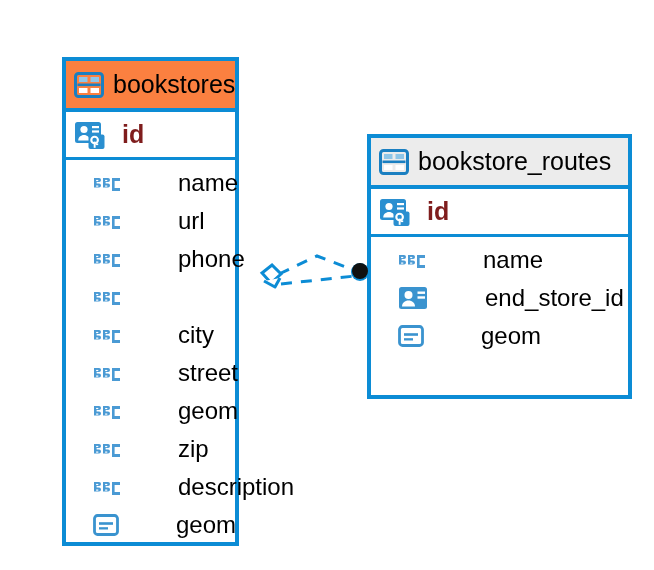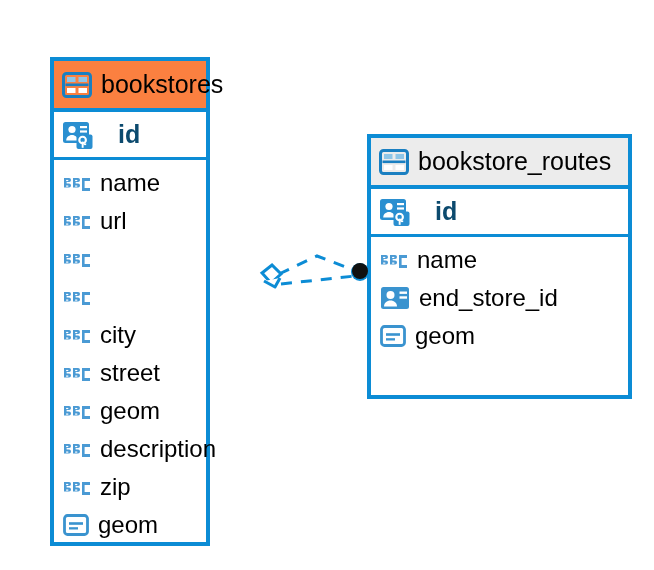--- a/index.html
+++ b/index.html
@@ -23,23 +23,23 @@
   }
 
   
   .entity {
     position: absolute;
     box-sizing: border-box;
     border: 4px solid #0c8cd5;
     background: #ffffff;
   }
   #entity-bookstores {
-    left: 50px;
+    left: 62px;
     top: 57px;
-    width: 160px;
+    width: 177px;
     height: 489px;
   }
   #entity-bookstore-routes {
     left: 367px;
     top: 134px;
     width: 265px;
     height: 265px;
   }
 
   .entity-header {
@@ -67,34 +67,35 @@
     align-items: center;
     box-sizing: border-box;
     height: 48px;
     padding-left: 8px;
     border-bottom: 3px solid #0c8cd5;
     background: #ffffff;
   }
   .pk-label {
     font-size: 25px;
     font-weight: bold;
-    color: #0c4a6e;
-    margin-left: 24px;
+    color: #7f1d1d;
+    margin-left: 16px;
     line-height: 1;
   }
 
   
   .attrs {
     padding-top: 4px;
   }
   .attr-row {
     display: flex;
     align-items: center;
     height: 38px;
-    padding-left: 9px;
+    padding-left: 27px;
+    gap: 48px;
   }
   .attr-label {
     font-size: 24px;
     color: #000000;
     margin-left: 9px;
     line-height: 1;
     white-space: nowrap;
   }
 
   
@@ -201,20 +202,21 @@
                 <path d="M1 17V4h5a2 2 0 0 1 0 4H3.6v1.6H6a2 2 0 0 1 0 4H1z"></path>
                 <rect x="3.1" y="5.9" width="2.2" height="1.2" fill="#ffffff"></rect>
                 <rect x="3.1" y="11.5" width="2.2" height="1.2" fill="#ffffff"></rect>
                 <path d="M10 17V4h5a2 2 0 0 1 0 4h-2.4v1.6H15a2 2 0 0 1 0 4h-5z"></path>
                 <rect x="12.1" y="5.9" width="2.2" height="1.2" fill="#ffffff"></rect>
                 <rect x="12.1" y="11.5" width="2.2" height="1.2" fill="#ffffff"></rect>
                 <path d="M19 4h8v3h-5.4v7H27v3h-8z"></path>
               </g>
             </svg>
           </span>
+          <span class="attr-label">phone</span>
         </div>
         <div class="attr-row">
           <span class="icon icon-abc">
             <svg viewBox="0 0 28 18">
               <g fill="#4a9ad4">
                 <path d="M1 17V4h5a2 2 0 0 1 0 4H3.6v1.6H6a2 2 0 0 1 0 4H1z"></path>
                 <rect x="3.1" y="5.9" width="2.2" height="1.2" fill="#ffffff"></rect>
                 <rect x="3.1" y="11.5" width="2.2" height="1.2" fill="#ffffff"></rect>
                 <path d="M10 17V4h5a2 2 0 0 1 0 4h-2.4v1.6H15a2 2 0 0 1 0 4h-5z"></path>
                 <rect x="12.1" y="5.9" width="2.2" height="1.2" fill="#ffffff"></rect>
@@ -279,37 +281,37 @@
                 <path d="M1 17V4h5a2 2 0 0 1 0 4H3.6v1.6H6a2 2 0 0 1 0 4H1z"></path>
                 <rect x="3.1" y="5.9" width="2.2" height="1.2" fill="#ffffff"></rect>
                 <rect x="3.1" y="11.5" width="2.2" height="1.2" fill="#ffffff"></rect>
                 <path d="M10 17V4h5a2 2 0 0 1 0 4h-2.4v1.6H15a2 2 0 0 1 0 4h-5z"></path>
                 <rect x="12.1" y="5.9" width="2.2" height="1.2" fill="#ffffff"></rect>
                 <rect x="12.1" y="11.5" width="2.2" height="1.2" fill="#ffffff"></rect>
                 <path d="M19 4h8v3h-5.4v7H27v3h-8z"></path>
               </g>
             </svg>
           </span>
+          <span class="attr-label">zip</span>
+        </div>
+        <div class="attr-row">
+          <span class="icon icon-abc">
+            <svg viewBox="0 0 28 18">
+              <g fill="#4a9ad4">
+                <path d="M1 17V4h5a2 2 0 0 1 0 4H3.6v1.6H6a2 2 0 0 1 0 4H1z"></path>
+                <rect x="3.1" y="5.9" width="2.2" height="1.2" fill="#ffffff"></rect>
+                <rect x="3.1" y="11.5" width="2.2" height="1.2" fill="#ffffff"></rect>
+                <path d="M10 17V4h5a2 2 0 0 1 0 4h-2.4v1.6H15a2 2 0 0 1 0 4h-5z"></path>
+                <rect x="12.1" y="5.9" width="2.2" height="1.2" fill="#ffffff"></rect>
+                <rect x="12.1" y="11.5" width="2.2" height="1.2" fill="#ffffff"></rect>
+                <path d="M19 4h8v3h-5.4v7H27v3h-8z"></path>
+              </g>
+            </svg>
+          </span>
           <span class="attr-label">description</span>
-        </div>
-        <div class="attr-row">
-          <span class="icon icon-abc">
-            <svg viewBox="0 0 28 18">
-              <g fill="#4a9ad4">
-                <path d="M1 17V4h5a2 2 0 0 1 0 4H3.6v1.6H6a2 2 0 0 1 0 4H1z"></path>
-                <rect x="3.1" y="5.9" width="2.2" height="1.2" fill="#ffffff"></rect>
-                <rect x="3.1" y="11.5" width="2.2" height="1.2" fill="#ffffff"></rect>
-                <path d="M10 17V4h5a2 2 0 0 1 0 4h-2.4v1.6H15a2 2 0 0 1 0 4h-5z"></path>
-                <rect x="12.1" y="5.9" width="2.2" height="1.2" fill="#ffffff"></rect>
-                <rect x="12.1" y="11.5" width="2.2" height="1.2" fill="#ffffff"></rect>
-                <path d="M19 4h8v3h-5.4v7H27v3h-8z"></path>
-              </g>
-            </svg>
-          </span>
-          <span class="attr-label">zip</span>
         </div>
         <div class="attr-row">
           <span class="icon icon-geom">
             <svg viewBox="0 0 26 24">
               <rect x="1.5" y="2.5" width="23" height="19" rx="3" ry="3" fill="#ffffff" stroke="#3a93cf" stroke-width="2.8"></rect>
               <rect x="6" y="9.2" width="14" height="2.6" fill="#3a93cf"></rect>
               <rect x="6" y="14.2" width="9" height="2.3" fill="#3a93cf"></rect>
             </svg>
           </span>
           <span class="attr-label">geom</span>

